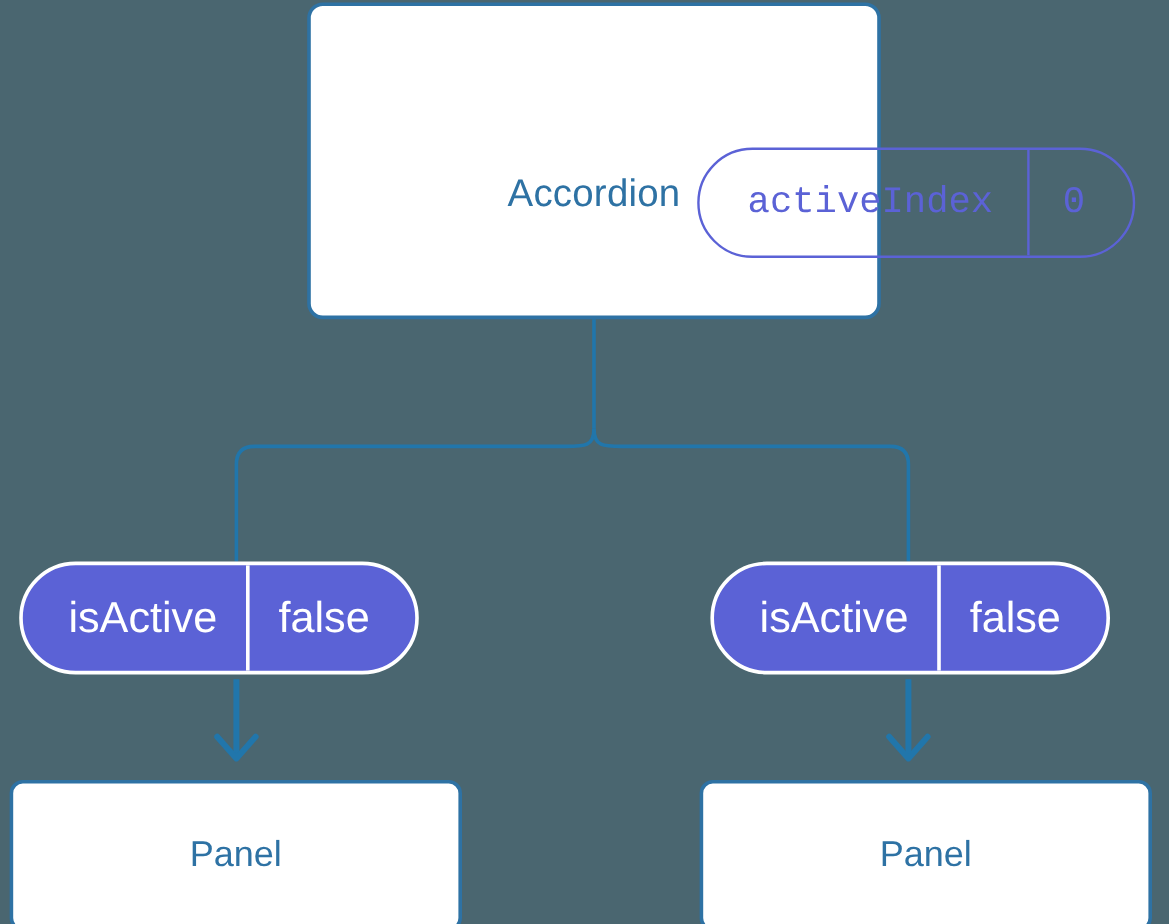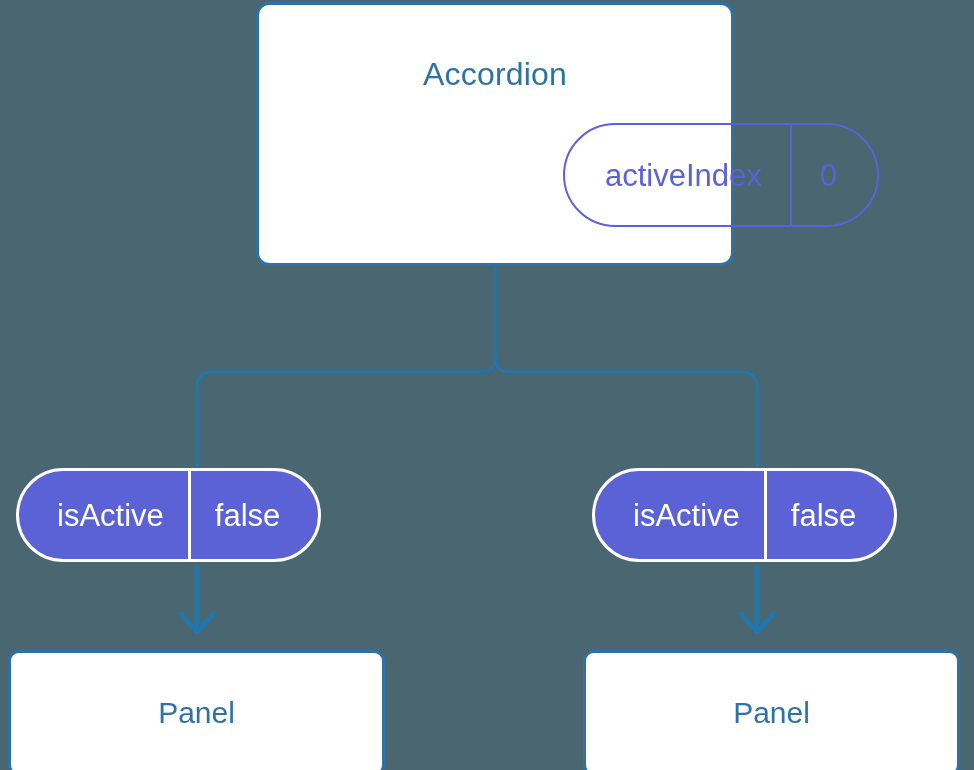--- a/index.html
+++ b/index.html
@@ -44,21 +44,21 @@
     display: flex;
     flex-direction: column;
     align-items: center;
   }
 
   #accordion-card {
     left: 256px;
     top: 2px;
     width: 478px;
     height: 264px;
-    justify-content: flex-start;
+    justify-content: center;
   }
 
   .component-title {
     color: #2e72a4;
     font-size: 32px;
     line-height: 1;
     letter-spacing: 0.2px;
     margin-top: 53px;
     white-space: nowrap;
   }
@@ -95,37 +95,38 @@
   }
   .state-pill.outlined .pill-value {
     color: #5b62d6;
     font-size: 31px;
     padding: 0 40px 0 28px;
     border-left: 2px solid #5b62d6;
   }
 
   #accordion-state-pill {
     position: absolute;
-    left: 304px;
+    left: 322px;
     top: 118px;
-    height: 104px;
+    height: 92px;
+    font-family: Liberation Mono, monospace;
   }
 
   
   .state-pill.filled {
     border: 3px solid #ffffff;
     background: #5b62d6;
     height: 94px;
     position: absolute;
     z-index: 2;
   }
   .state-pill.filled .pill-key,
   .state-pill.filled .pill-value {
     color: #ffffff;
-    font-size: 31px;
+    font-size: 36px;
   }
   .state-pill.filled .pill-key {
     padding: 0 24px 0 38px;
   }
   .state-pill.filled .pill-value {
     padding: 0 38px 0 24px;
     border-left: 3px solid #ffffff;
   }
 
   #pill-left  { left: 16px;  top: 468px; }

